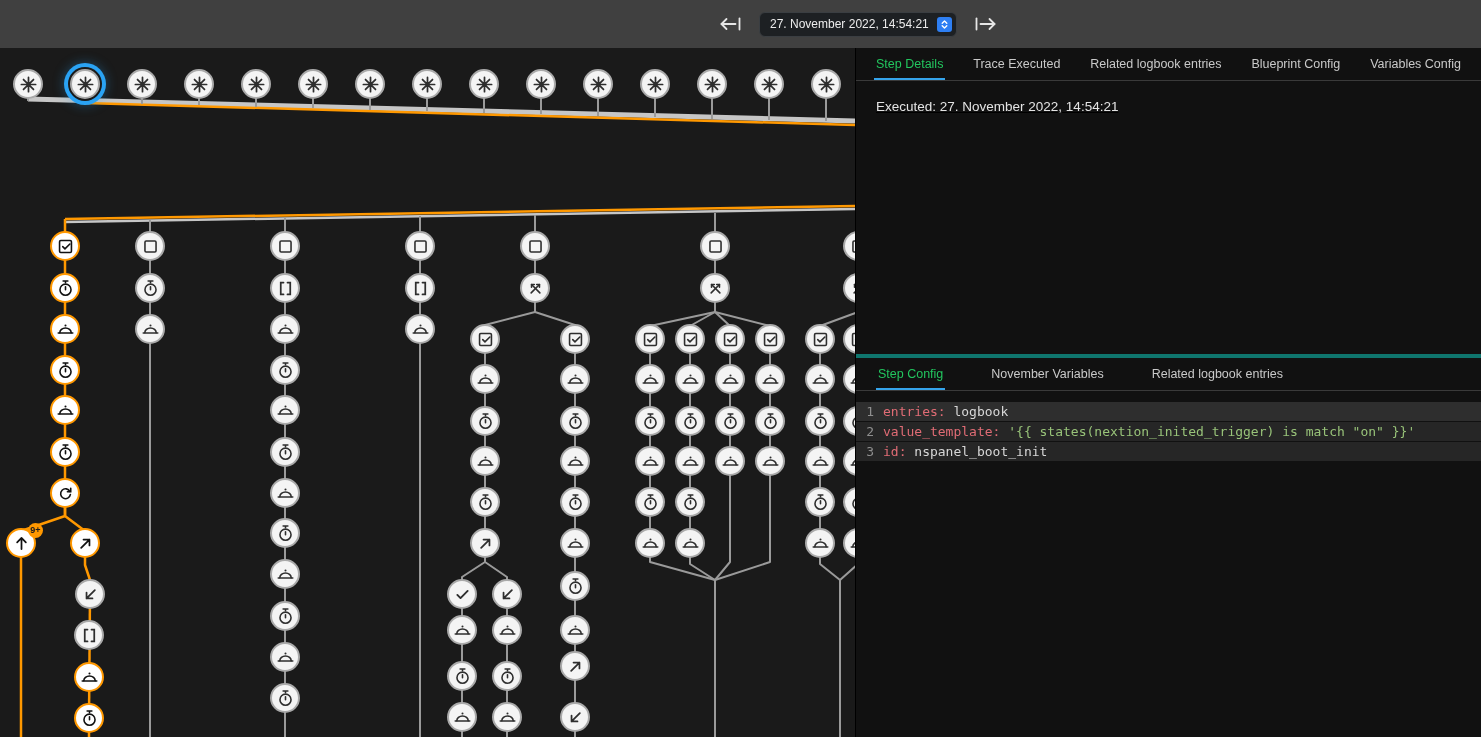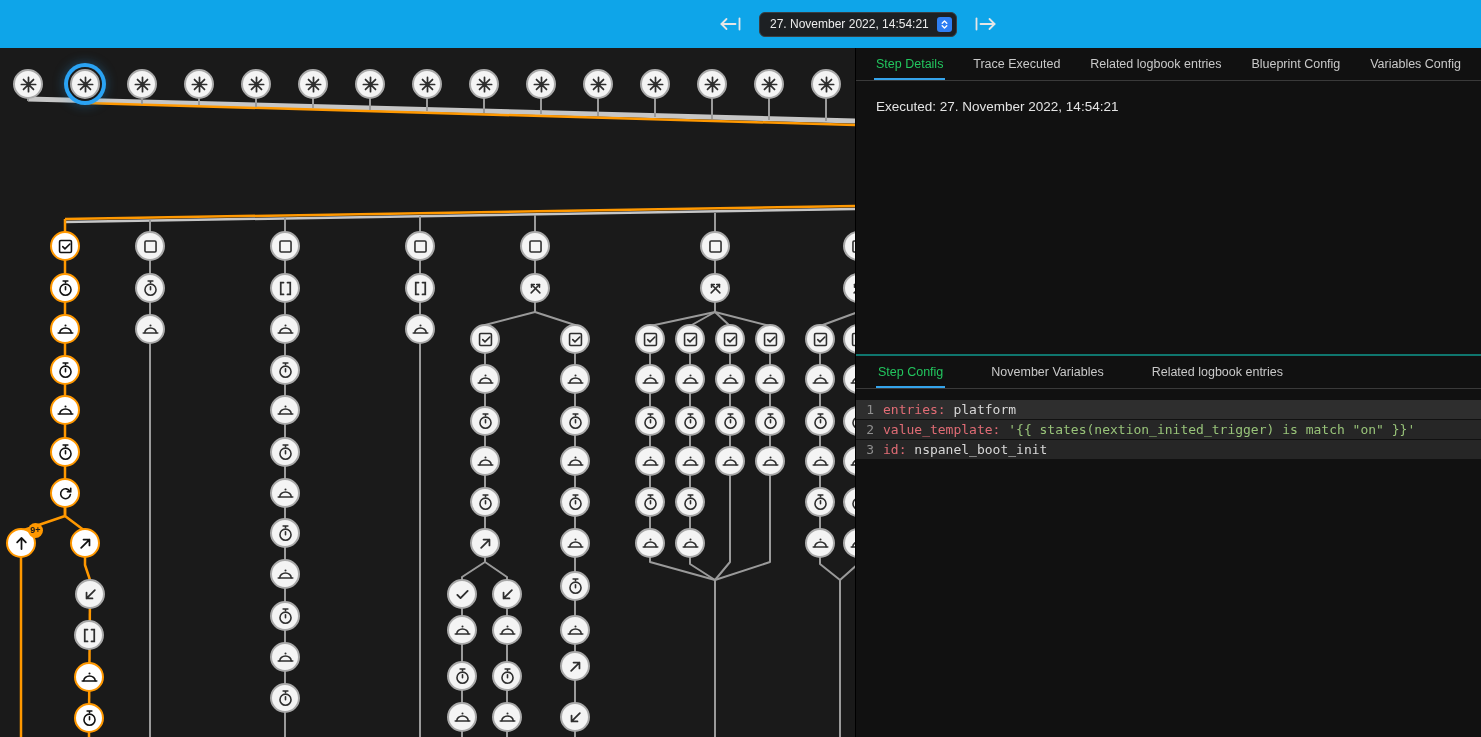--- a/index.html
+++ b/index.html
@@ -1,20 +1,20 @@
 <!DOCTYPE html>
 <html><head>
 <meta charset="utf-8">
 <style>
   html,body{margin:0;padding:0;background:#111;}
   .stage{position:relative;width:1481px;height:737px;overflow:hidden;background:#111;
          font-family:"Liberation Sans","DejaVu Sans",sans-serif;}
 
   
-  .topbar{position:absolute;left:0;top:0;width:100%;height:48px;background:#0ea5e9;z-index:30;text-align:right;}
+  .topbar{position:absolute;left:0;top:0;width:100%;height:48px;background:#404040;z-index:30;text-align:right;}
   .topbar-center{position:absolute;left:715px;top:0;height:48px;display:flex;align-items:center;gap:14px;}
   .nav-arrow{width:30px;height:30px;display:flex;align-items:center;justify-content:center;color:#e6e6e6;cursor:pointer;}
   .nav-arrow svg{width:24px;height:24px;}
   .run-select{display:flex;align-items:center;gap:8px;height:23px;padding:0 4px 0 10px;
               background:#1d2023;border:1px solid #3a3e42;border-radius:6px;color:#ececec;
               font-size:12px;cursor:pointer;white-space:nowrap;}
   .stepper{width:15px;height:15px;border-radius:3px;background:#2e7ff3;display:flex;flex-direction:column;
            align-items:center;justify-content:center;color:#fff;}
   .stepper svg{width:11px;height:11px;}
 
@@ -32,21 +32,21 @@
          color:#1c1c1c;font-size:9px;font-weight:bold;line-height:15px;text-align:center;}
 
   
   .panel{position:absolute;left:855px;top:48px;right:0;bottom:0;background:#111;z-index:10;
          border-left:1px solid #000;display:flex;flex-direction:column;}
   .tabbar{display:flex;align-items:stretch;height:32px;border-bottom:1px solid #3a3a3a;flex:none;}
   .tabbar.spread{justify-content:space-between;padding:0 18px;}
   .tabbar.left{gap:44px;padding:0 0 0 20px;}
   .tab{display:flex;align-items:center;font-size:12.5px;color:#c9c9c9;cursor:pointer;padding:0 2px;}
   .tab.active{color:#22c55e;box-shadow:inset 0 -2px 0 #35a4eb;}
-  .details-body{height:273px;flex:none;border-bottom:2px solid #0f766e;}
+  .details-body{height:273px;flex:none;border-bottom:4px solid #0f766e;text-decoration:underline;}
   .executed{padding:18px 20px;font-size:13.5px;color:#e4e4e4;}
 
   .code{margin-top:11px;font-family:"DejaVu Sans Mono","Liberation Mono",monospace;font-size:13px;}
   .code-row{display:flex;align-items:center;height:19px;background:#262626;margin-bottom:1px;}
   .code-row:first-child{background:#2e2e2e;}
   .gutter{width:18px;flex:none;text-align:right;color:#8f8f8f;padding-right:9px;}
   .code-text{white-space:pre;}
   .tok-key{color:#e06c75;}
   .tok-plain{color:#d7d7d7;}
   .tok-string{color:#98c379;}
@@ -1031,21 +1031,21 @@
       <div class="executed">Executed: 27. November 2022, 14:54:21</div>
     </div>
     <div class="tabbar left" id="config-tabs">
         <div class="tab active">Step Config</div>
         <div class="tab">November Variables</div>
         <div class="tab">Related logbook entries</div>
       </div>
     <div class="code" id="code-block">
         <div class="code-row">
           <span class="gutter">1</span>
-          <span class="code-text"><span class="tok-key">entries:</span><span class="tok-plain"> platform</span></span>
+          <span class="code-text"><span class="tok-key">entries:</span><span class="tok-plain"> logbook</span></span>
         </div>
         <div class="code-row">
           <span class="gutter">2</span>
           <span class="code-text"><span class="tok-key">value_template:</span><span class="tok-plain"> </span><span class="tok-string">'{{ states(nextion_inited_trigger) is match "on" }}'</span></span>
         </div>
         <div class="code-row">
           <span class="gutter">3</span>
           <span class="code-text"><span class="tok-key">id:</span><span class="tok-plain"> nspanel_boot_init</span></span>
         </div>
       </div>

